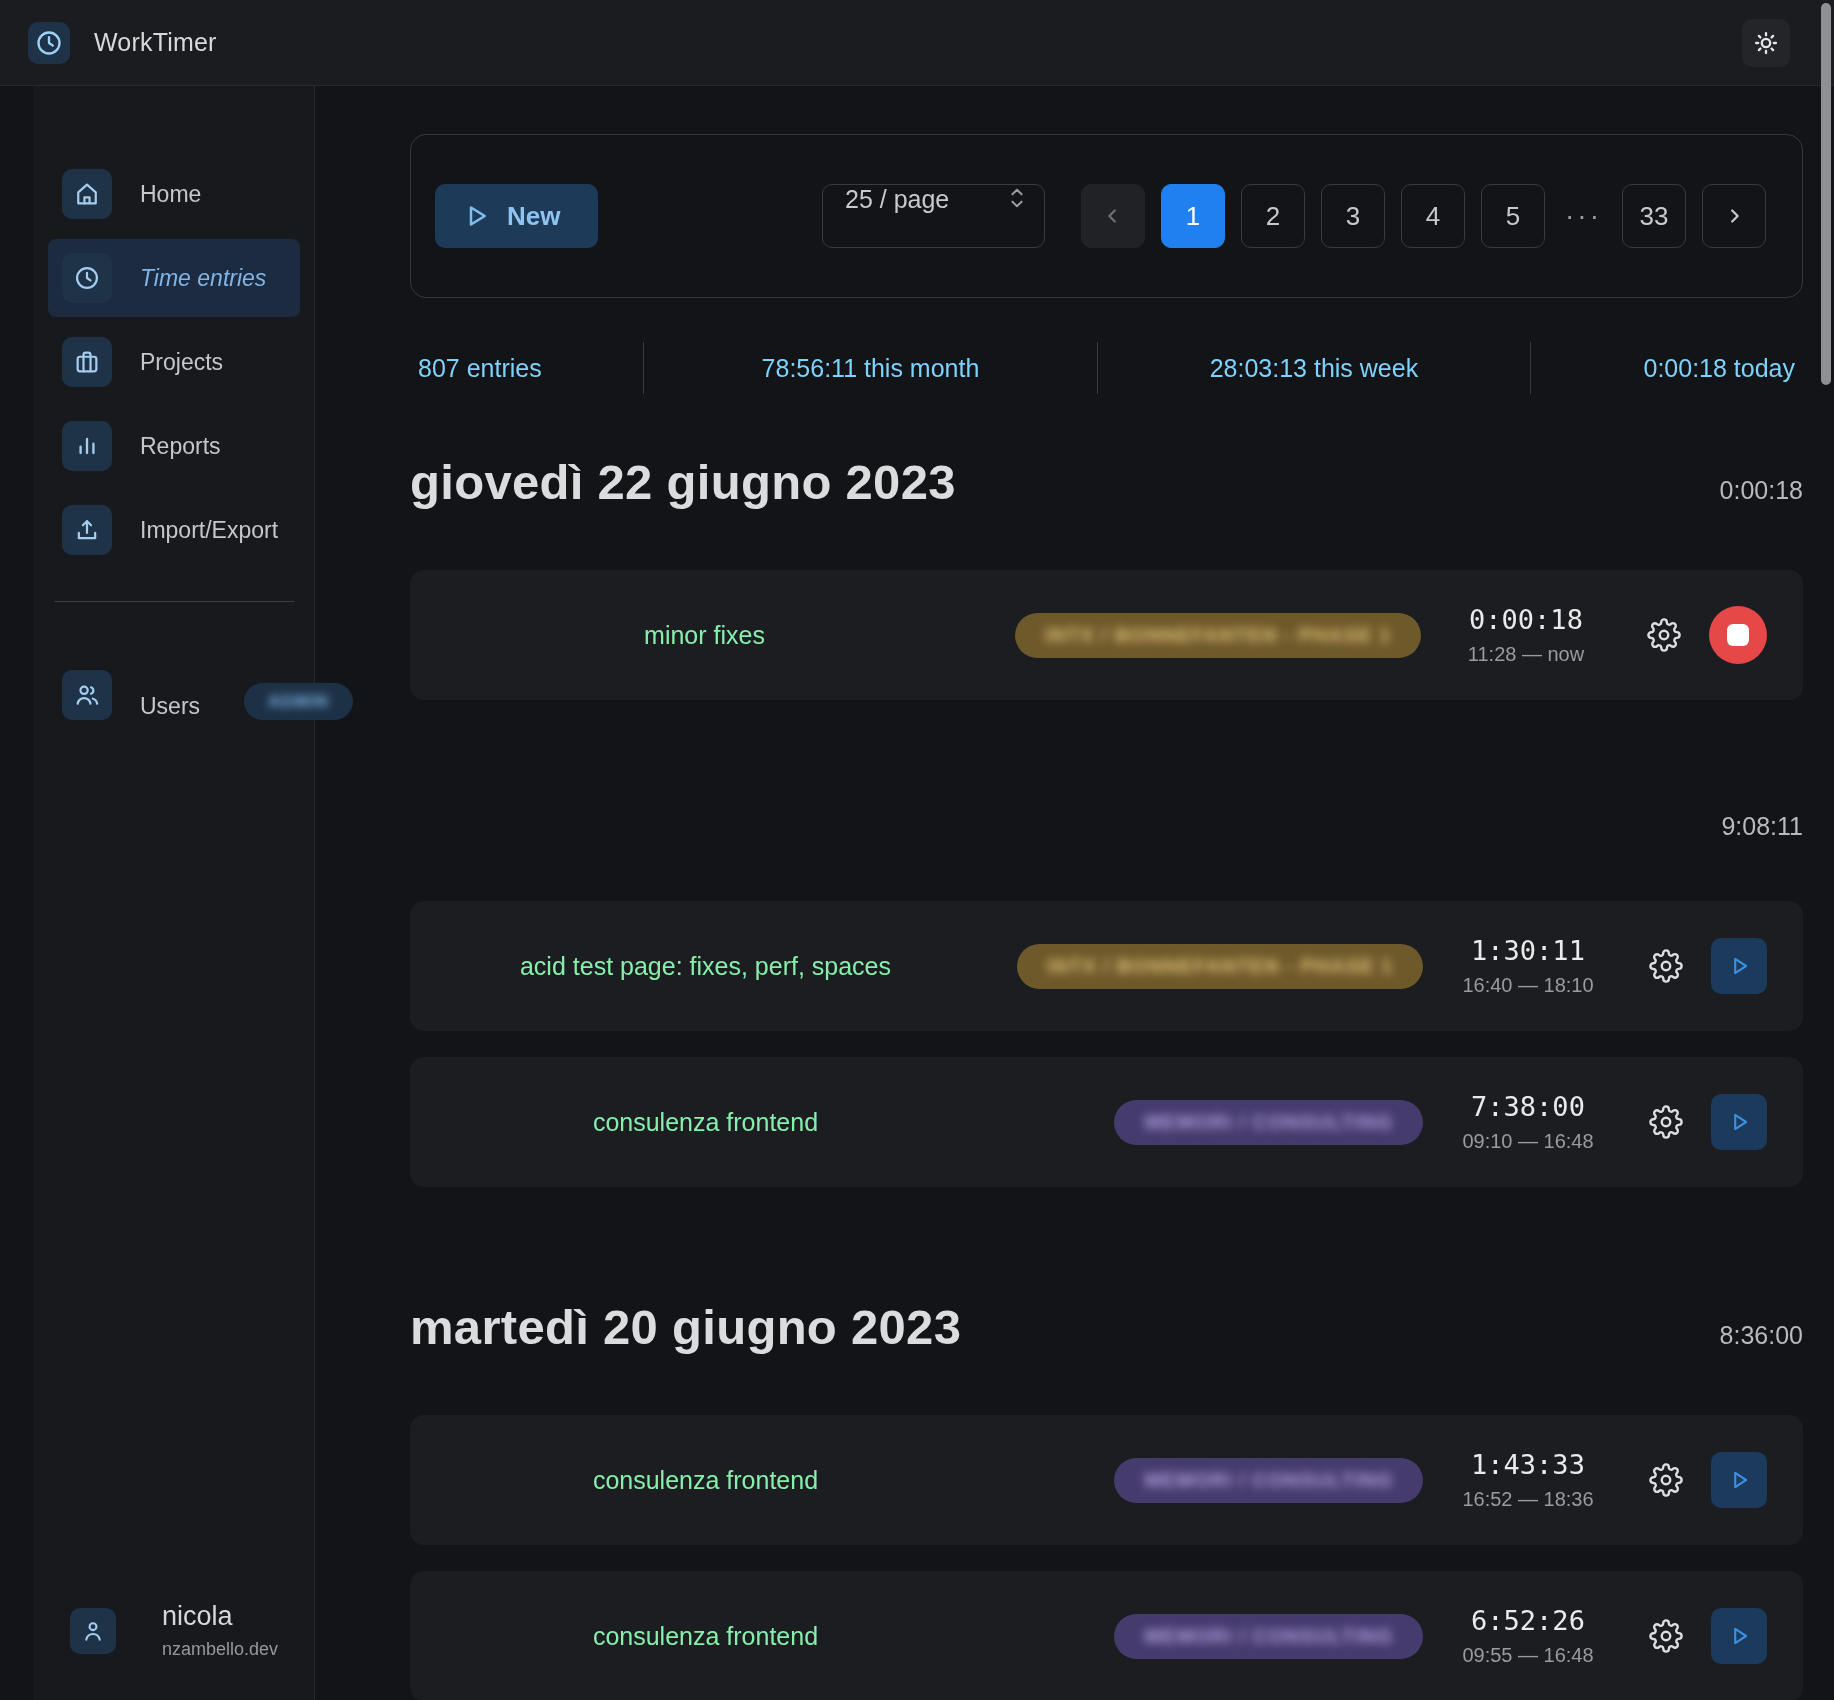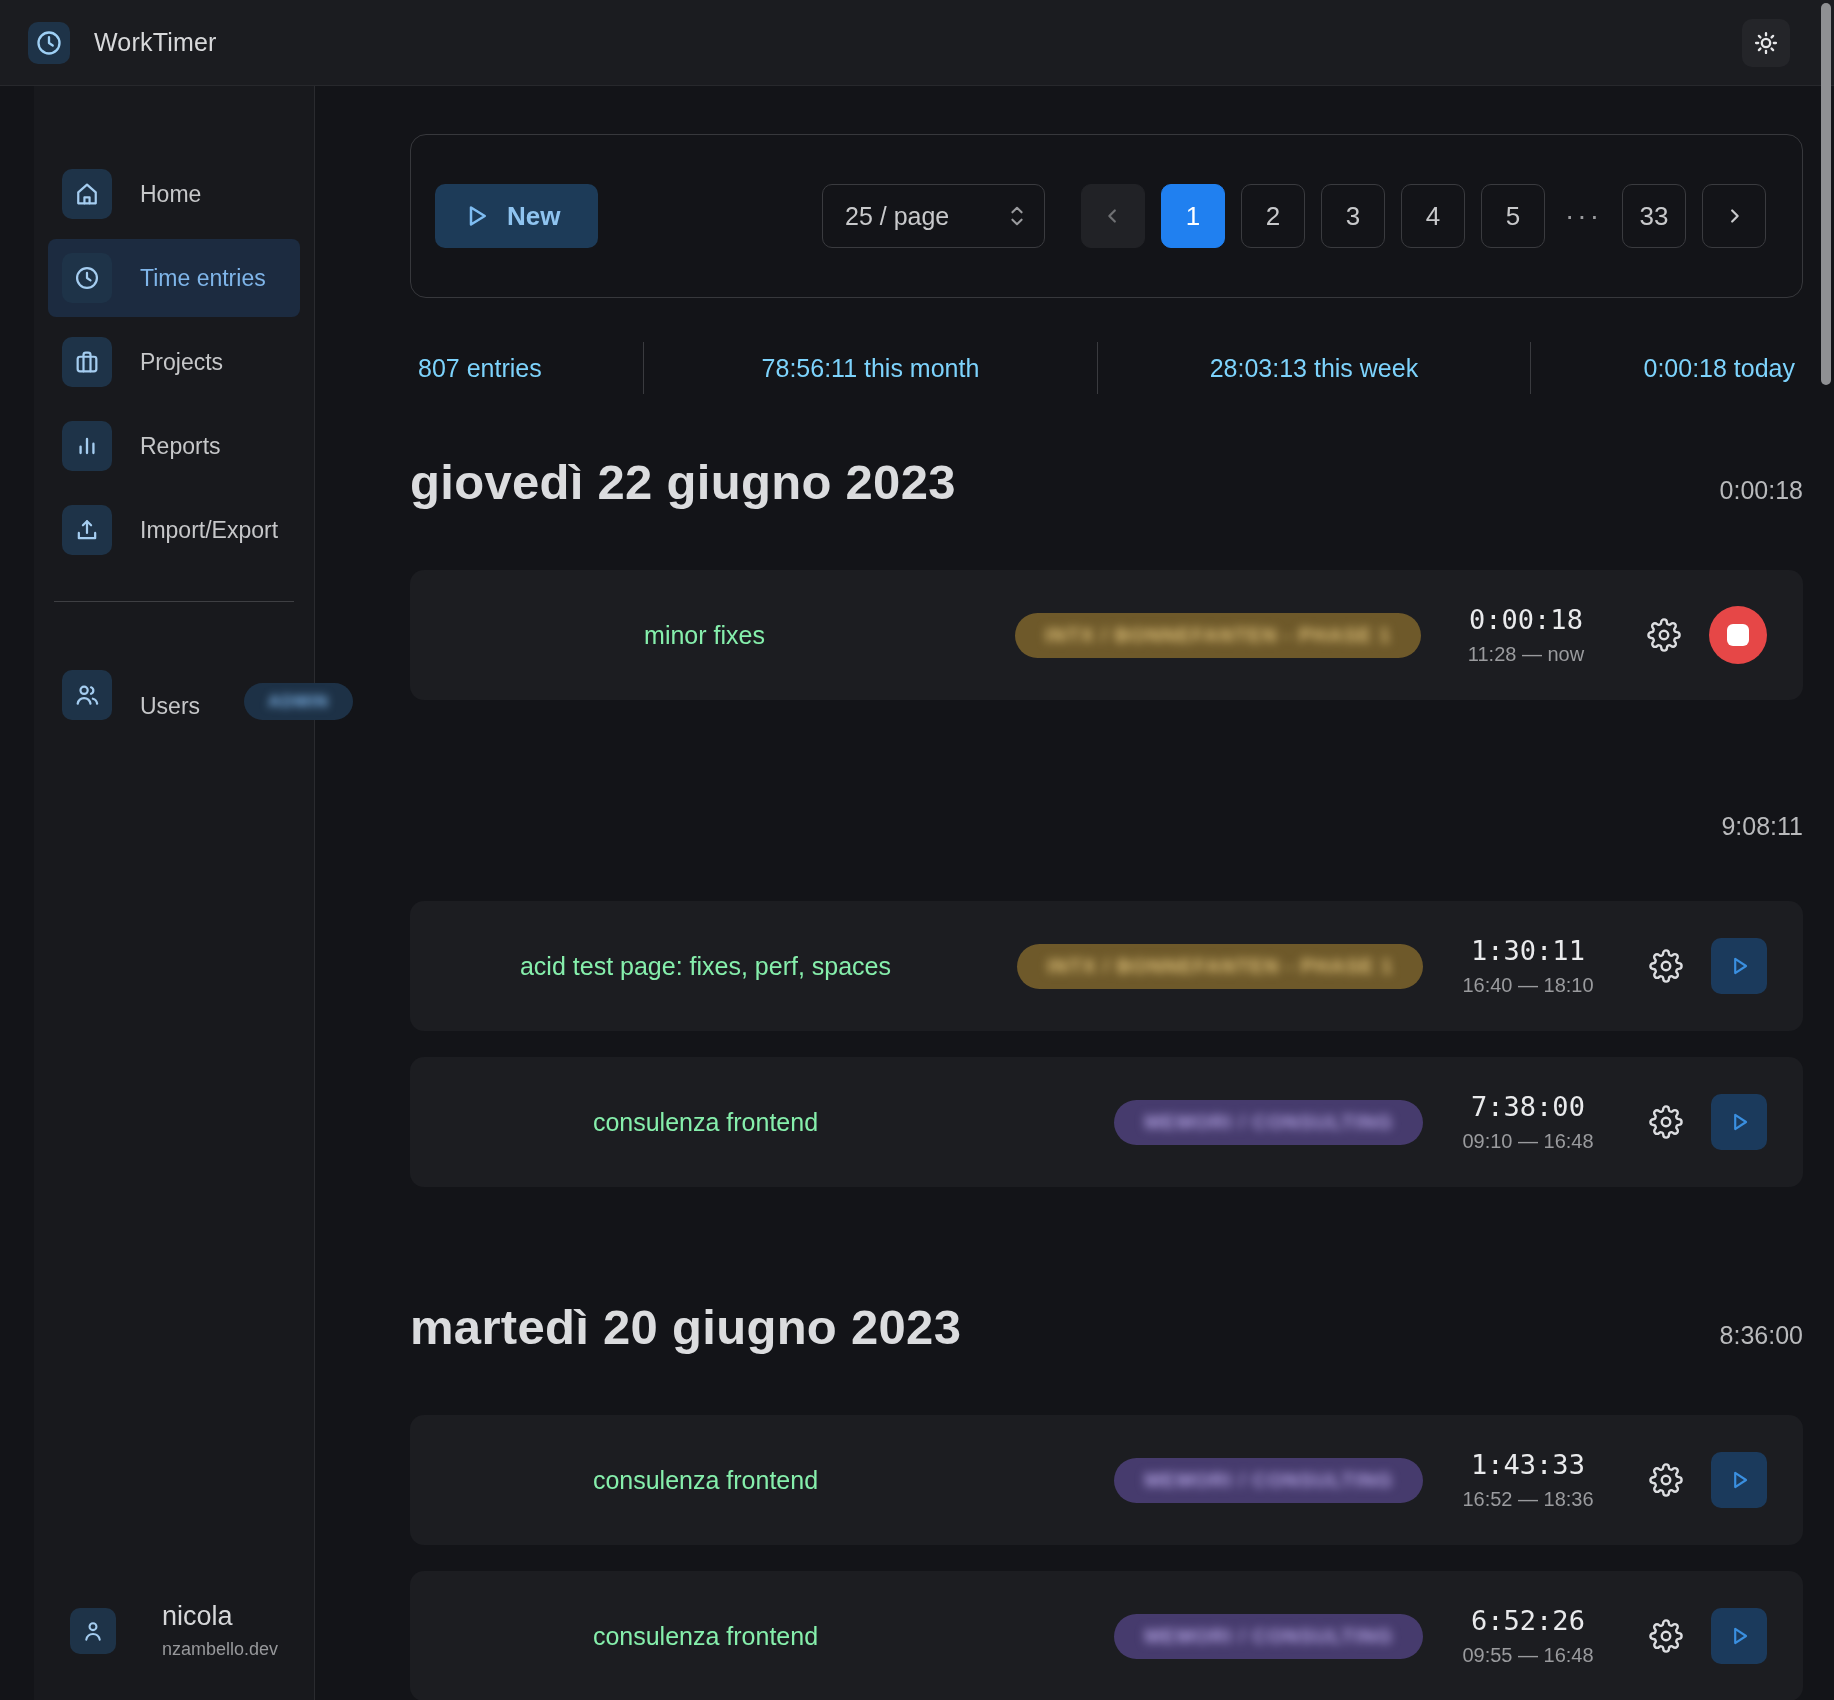--- a/index.html
+++ b/index.html
@@ -27,21 +27,21 @@
   
   .body{ display:flex; height:1614px; }
   .sidebar{
     width:281px; background:#18191d; border-right:1px solid #2a2b2f;
     display:flex; flex-direction:column; padding-top:69px; flex-shrink:0;margin-left:34px;
   }
   .nav-item{
     display:flex; align-items:center; height:78px; margin:0 14px 6px 14px;
     border-radius:8px; padding:0 14px; cursor:pointer;
   }
-  .nav-item.active{ background:#1c2b40; }
+  .nav-item.active{ background:#1c2b40;font-style:italic; }
   .icon-chip{
     width:50px; height:50px; border-radius:10px; background:#1e3348; flex-shrink:0;
     display:flex; align-items:center; justify-content:center; color:#a5cdf0;
   }
   .nav-label{ margin-left:28px; font-size:23px; color:#c6c7c9; }
   .nav-item.active .nav-label{ color:#7fb5e9; }
   .side-divider{ height:1px; background:#3e3f43; margin:26px 20px 38px 20px; }
   .users-row{ display:flex; align-items:flex-end; height:80px; margin:0 14px; padding:0 14px; border-radius:8px; cursor:pointer;}
   .admin-badge{
     margin-left:44px; height:37px; padding:0 24px; border-radius:19px; background:#1d3146;
@@ -62,21 +62,21 @@
     display:flex; align-items:center; padding:0 36px 0 24px;
   }
   .new-btn{
     height:64px; padding:0 38px 0 26px; border:none; border-radius:10px; background:#1d3b58;
     display:flex; align-items:center; gap:16px; color:#8fc4f0; font-size:26px; font-weight:700;
     font-family:"Liberation Sans", sans-serif; cursor:pointer;
   }
   .toolbar-spacer{ flex:1; }
   .page-size-select{
     width:223px; height:64px; border:1px solid #3a3b3f; border-radius:10px;
-    display:flex; align-items:center; padding:0 16px 0 22px; color:#c8c9cb; font-size:25px; cursor:pointer;
+    display:flex; align-items:flex-start; padding:0 16px 0 22px; color:#c8c9cb; font-size:25px; cursor:pointer;
     margin-right:36px;
   }
   .select-value{ flex:1; }
   .pager{ display:flex; align-items:center; gap:16px; }
   .pg-btn{
     min-width:64px; height:64px; border:1px solid #3a3b3f; border-radius:10px; background:transparent;
     color:#c8c9cb; font-size:26px; font-family:"Liberation Sans", sans-serif;
     display:flex; align-items:center; justify-content:center; cursor:pointer; padding:0 12px;
   }
   .pg-btn.active{ background:var(--accent,#2080f0); border-color:var(--accent,#2080f0); color:#fff; }

